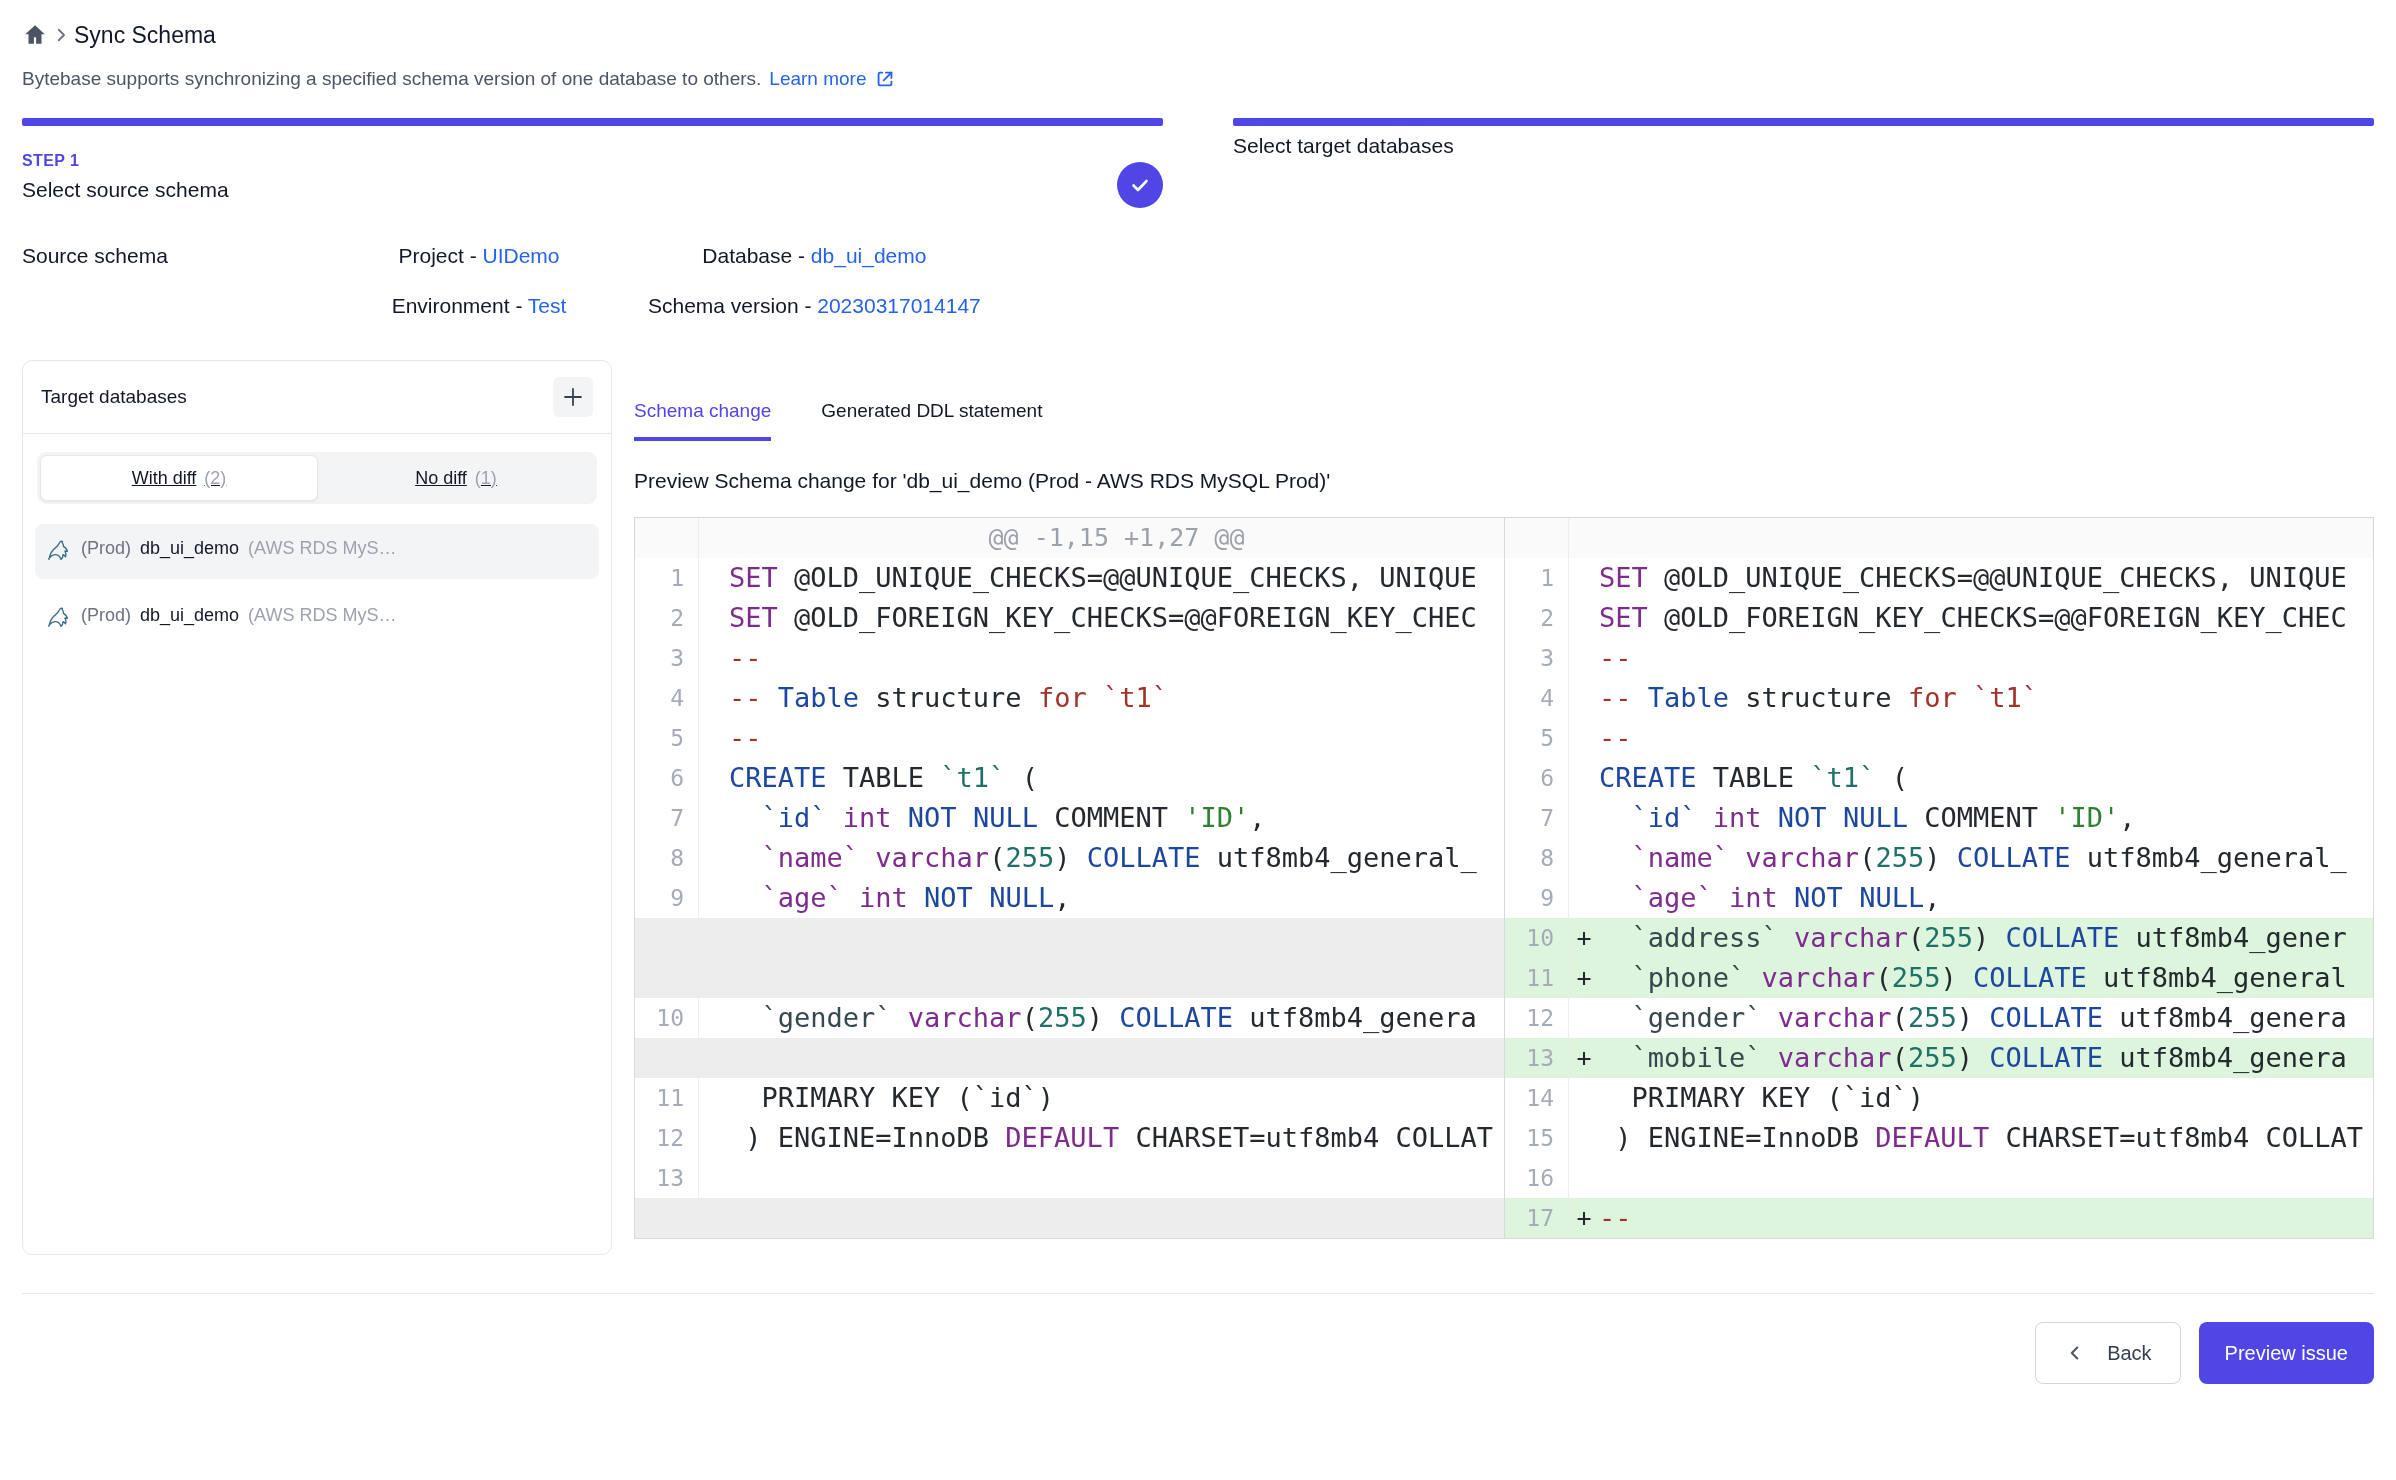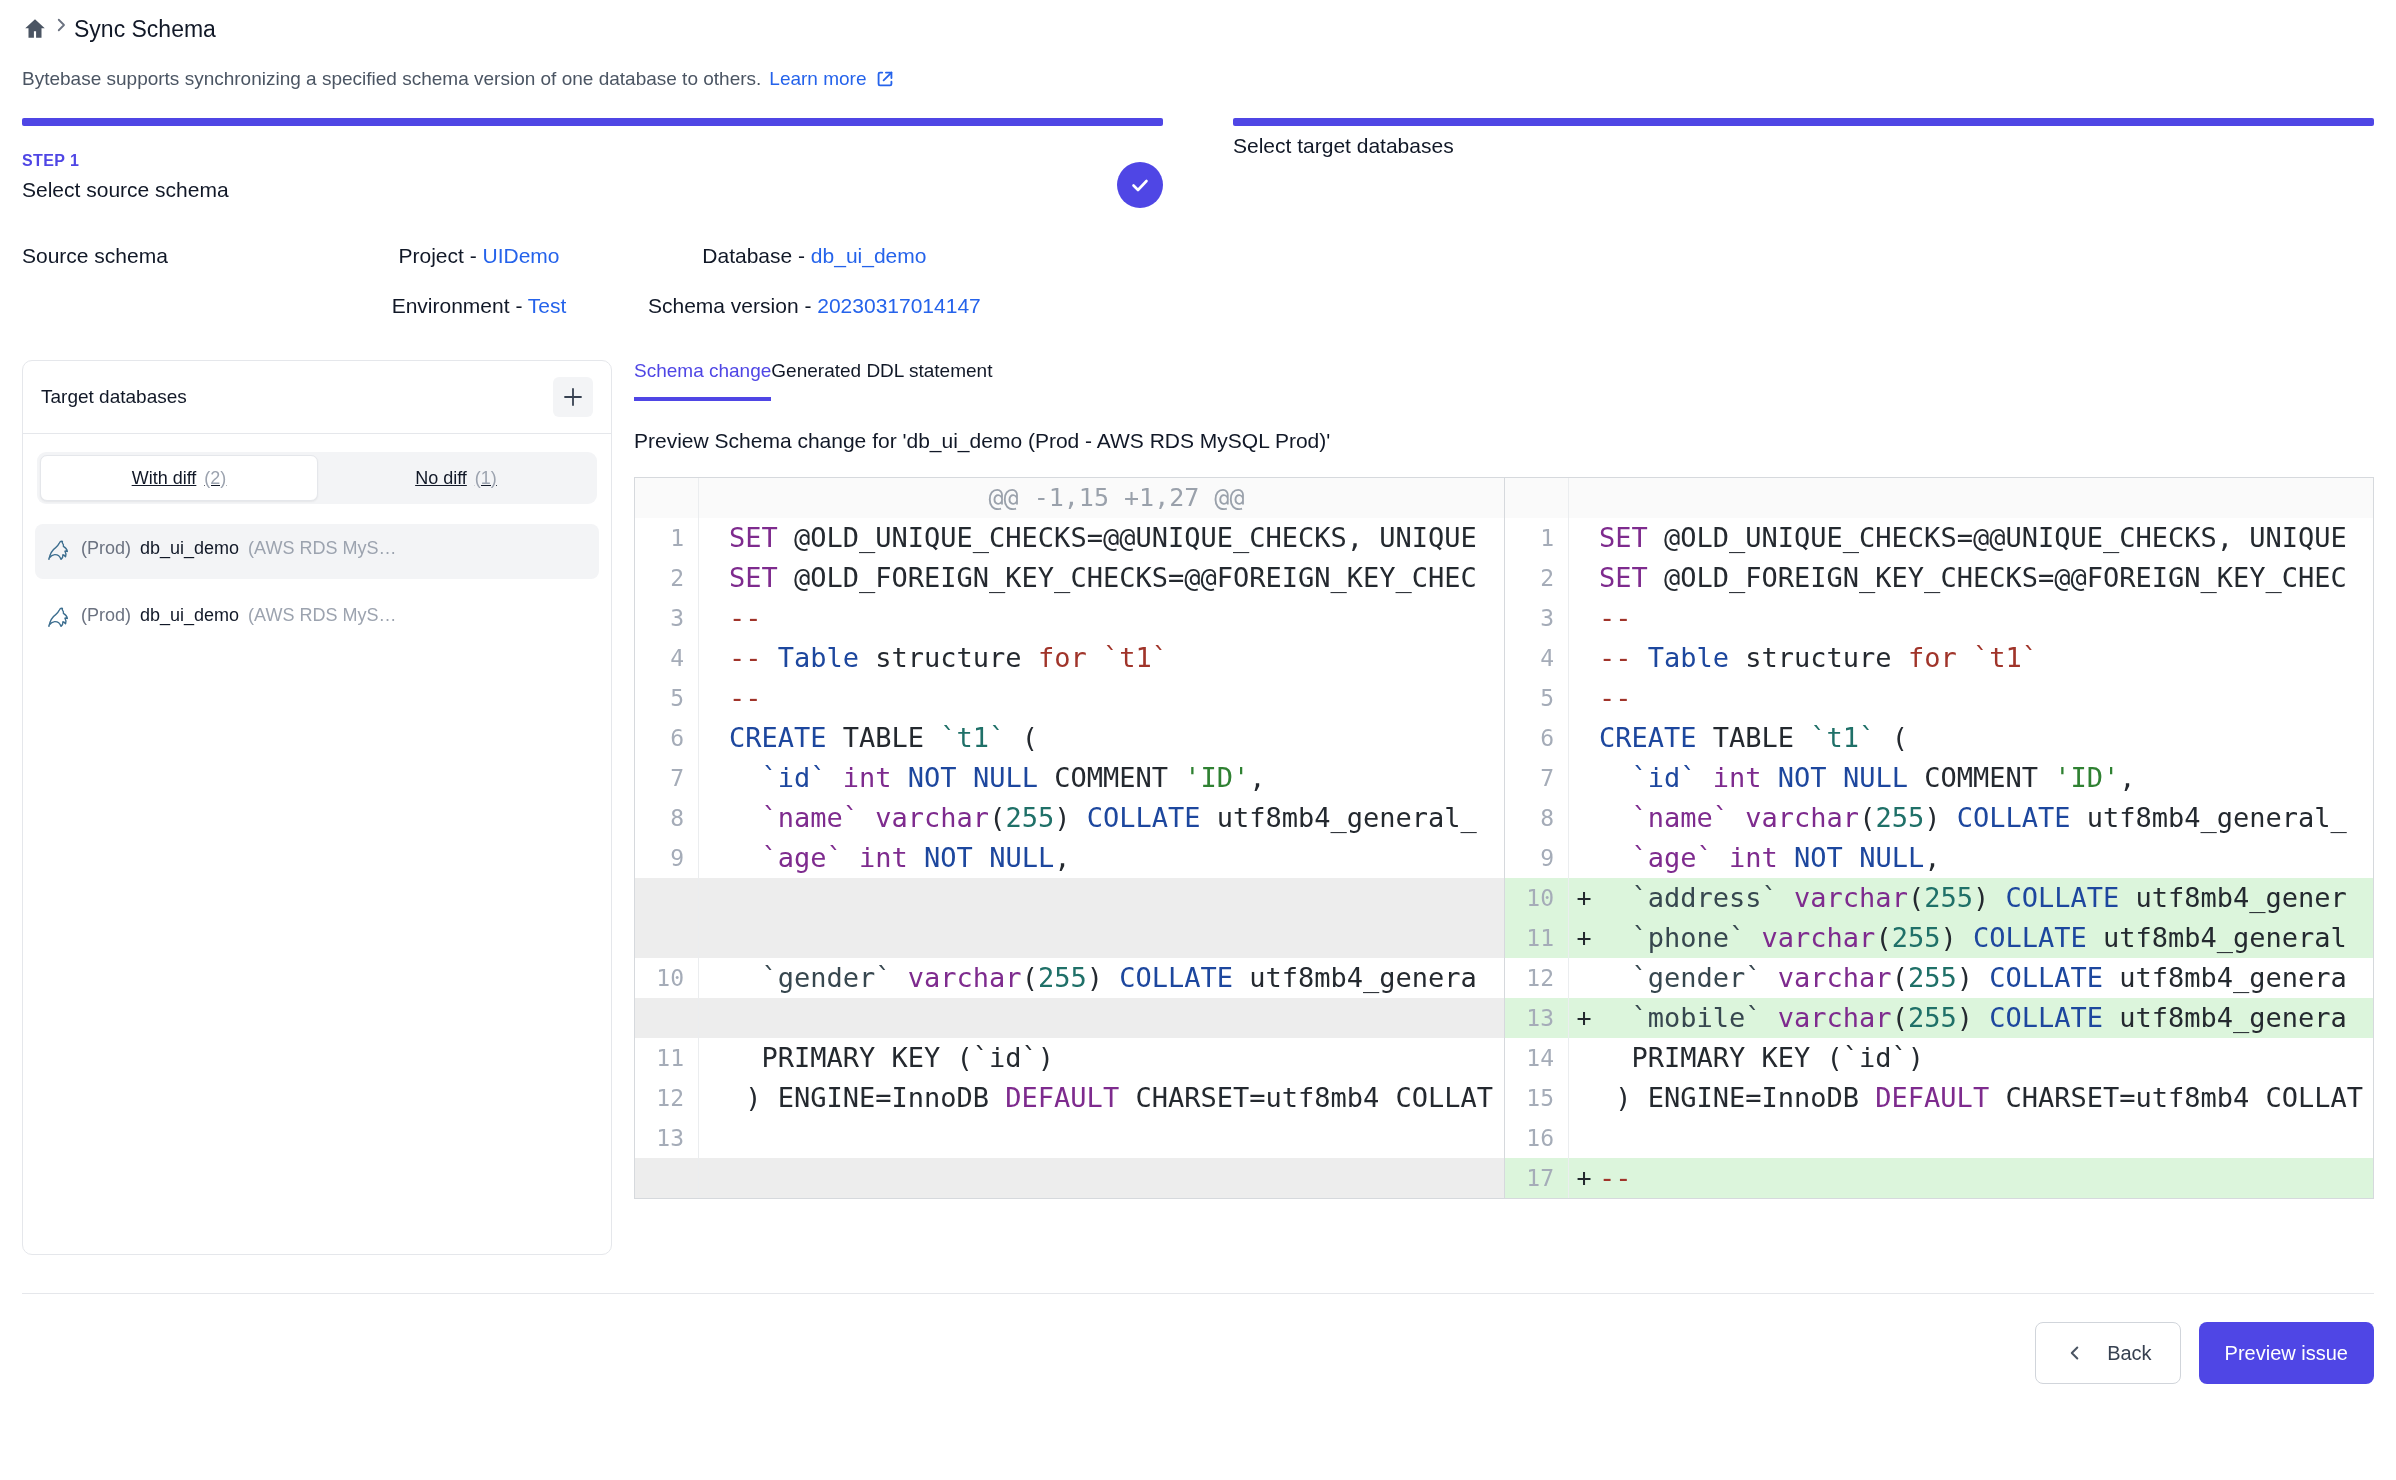--- a/index.html
+++ b/index.html
@@ -1,21 +1,21 @@
 <!DOCTYPE html>
 <html><head>
 <meta charset="utf-8">
 <style>
   * { margin:0; padding:0; box-sizing:border-box; }
   html,body { background:#ffffff; }
   body { width:2396px; min-height:1480px; font-family:"Liberation Sans", sans-serif; color:#111827; overflow:hidden; }
   .page { width:2396px; min-height:1480px; padding:16px 22px 0 22px; }
 
   
-  .breadcrumb { display:flex; gap:4px; height:38px; }
+  .breadcrumb { display:flex; align-items:center; gap:4px; height:38px; }
   .crumb-title { font-size:23px; font-weight:500; color:#111827; }
 
   
   .description { margin-top:14px; font-size:19px; color:#4b5563; display:flex; align-items:center; gap:8px; }
   .learn-more { color:#2563eb; font-weight:500; cursor:pointer; display:inline-flex; align-items:center; gap:7px; }
 
   
   .steps { display:grid; grid-template-columns:1fr 1fr; column-gap:70px; margin-top:28px; }
   .step-col { position:relative; }
   .step-bar { height:8px; background:#4f46e5; border-radius:2px; }
@@ -44,21 +44,21 @@
   .seg .count { color:#9ca3af; }
   .db-list { padding:14px 12px; display:flex; flex-direction:column; gap:12px; }
   .db-item { display:flex; gap:9px; padding:14px 10px; border-radius:8px; cursor:pointer; font-size:18px; white-space:nowrap; overflow:hidden; }
   .db-item.selected { background:#f3f4f6; }
   .db-env { color:#6b7280; }
   .db-name { color:#111827; font-weight:500; }
   .db-info { color:#9ca3af; }
 
   
   .right { flex:1; min-width:0; }
-  .panel-tabs { display:flex; align-items:flex-start; }
+  .panel-tabs { display:flex; gap:50px; align-items:flex-start;margin-top:40px; }
   .ptab { font-size:19px; padding-bottom:15px; cursor:pointer; color:#111827; border-bottom:4px solid transparent; }
   .ptab.active { color:#4f46e5; font-weight:500; border-bottom-color:#4f46e5; }
   .preview-title { margin-top:28px; font-size:21px; color:#111827; }
 
   
   .diff { display:flex; margin-top:24px; border:1px solid #d6d9dd; background:#fff; }
   .pane { width:50%; overflow:hidden; }
   .pane + .pane { border-left:1px solid #d6d9dd; }
   .drow { display:flex; height:40px; line-height:40px; font-family:"DejaVu Sans Mono", monospace; background:#fff; }
   .lnum { flex:0 0 64px; text-align:right; padding-right:14px; font-size:23px; color:#a5acb8; border-right:1px solid #ebedef; }

